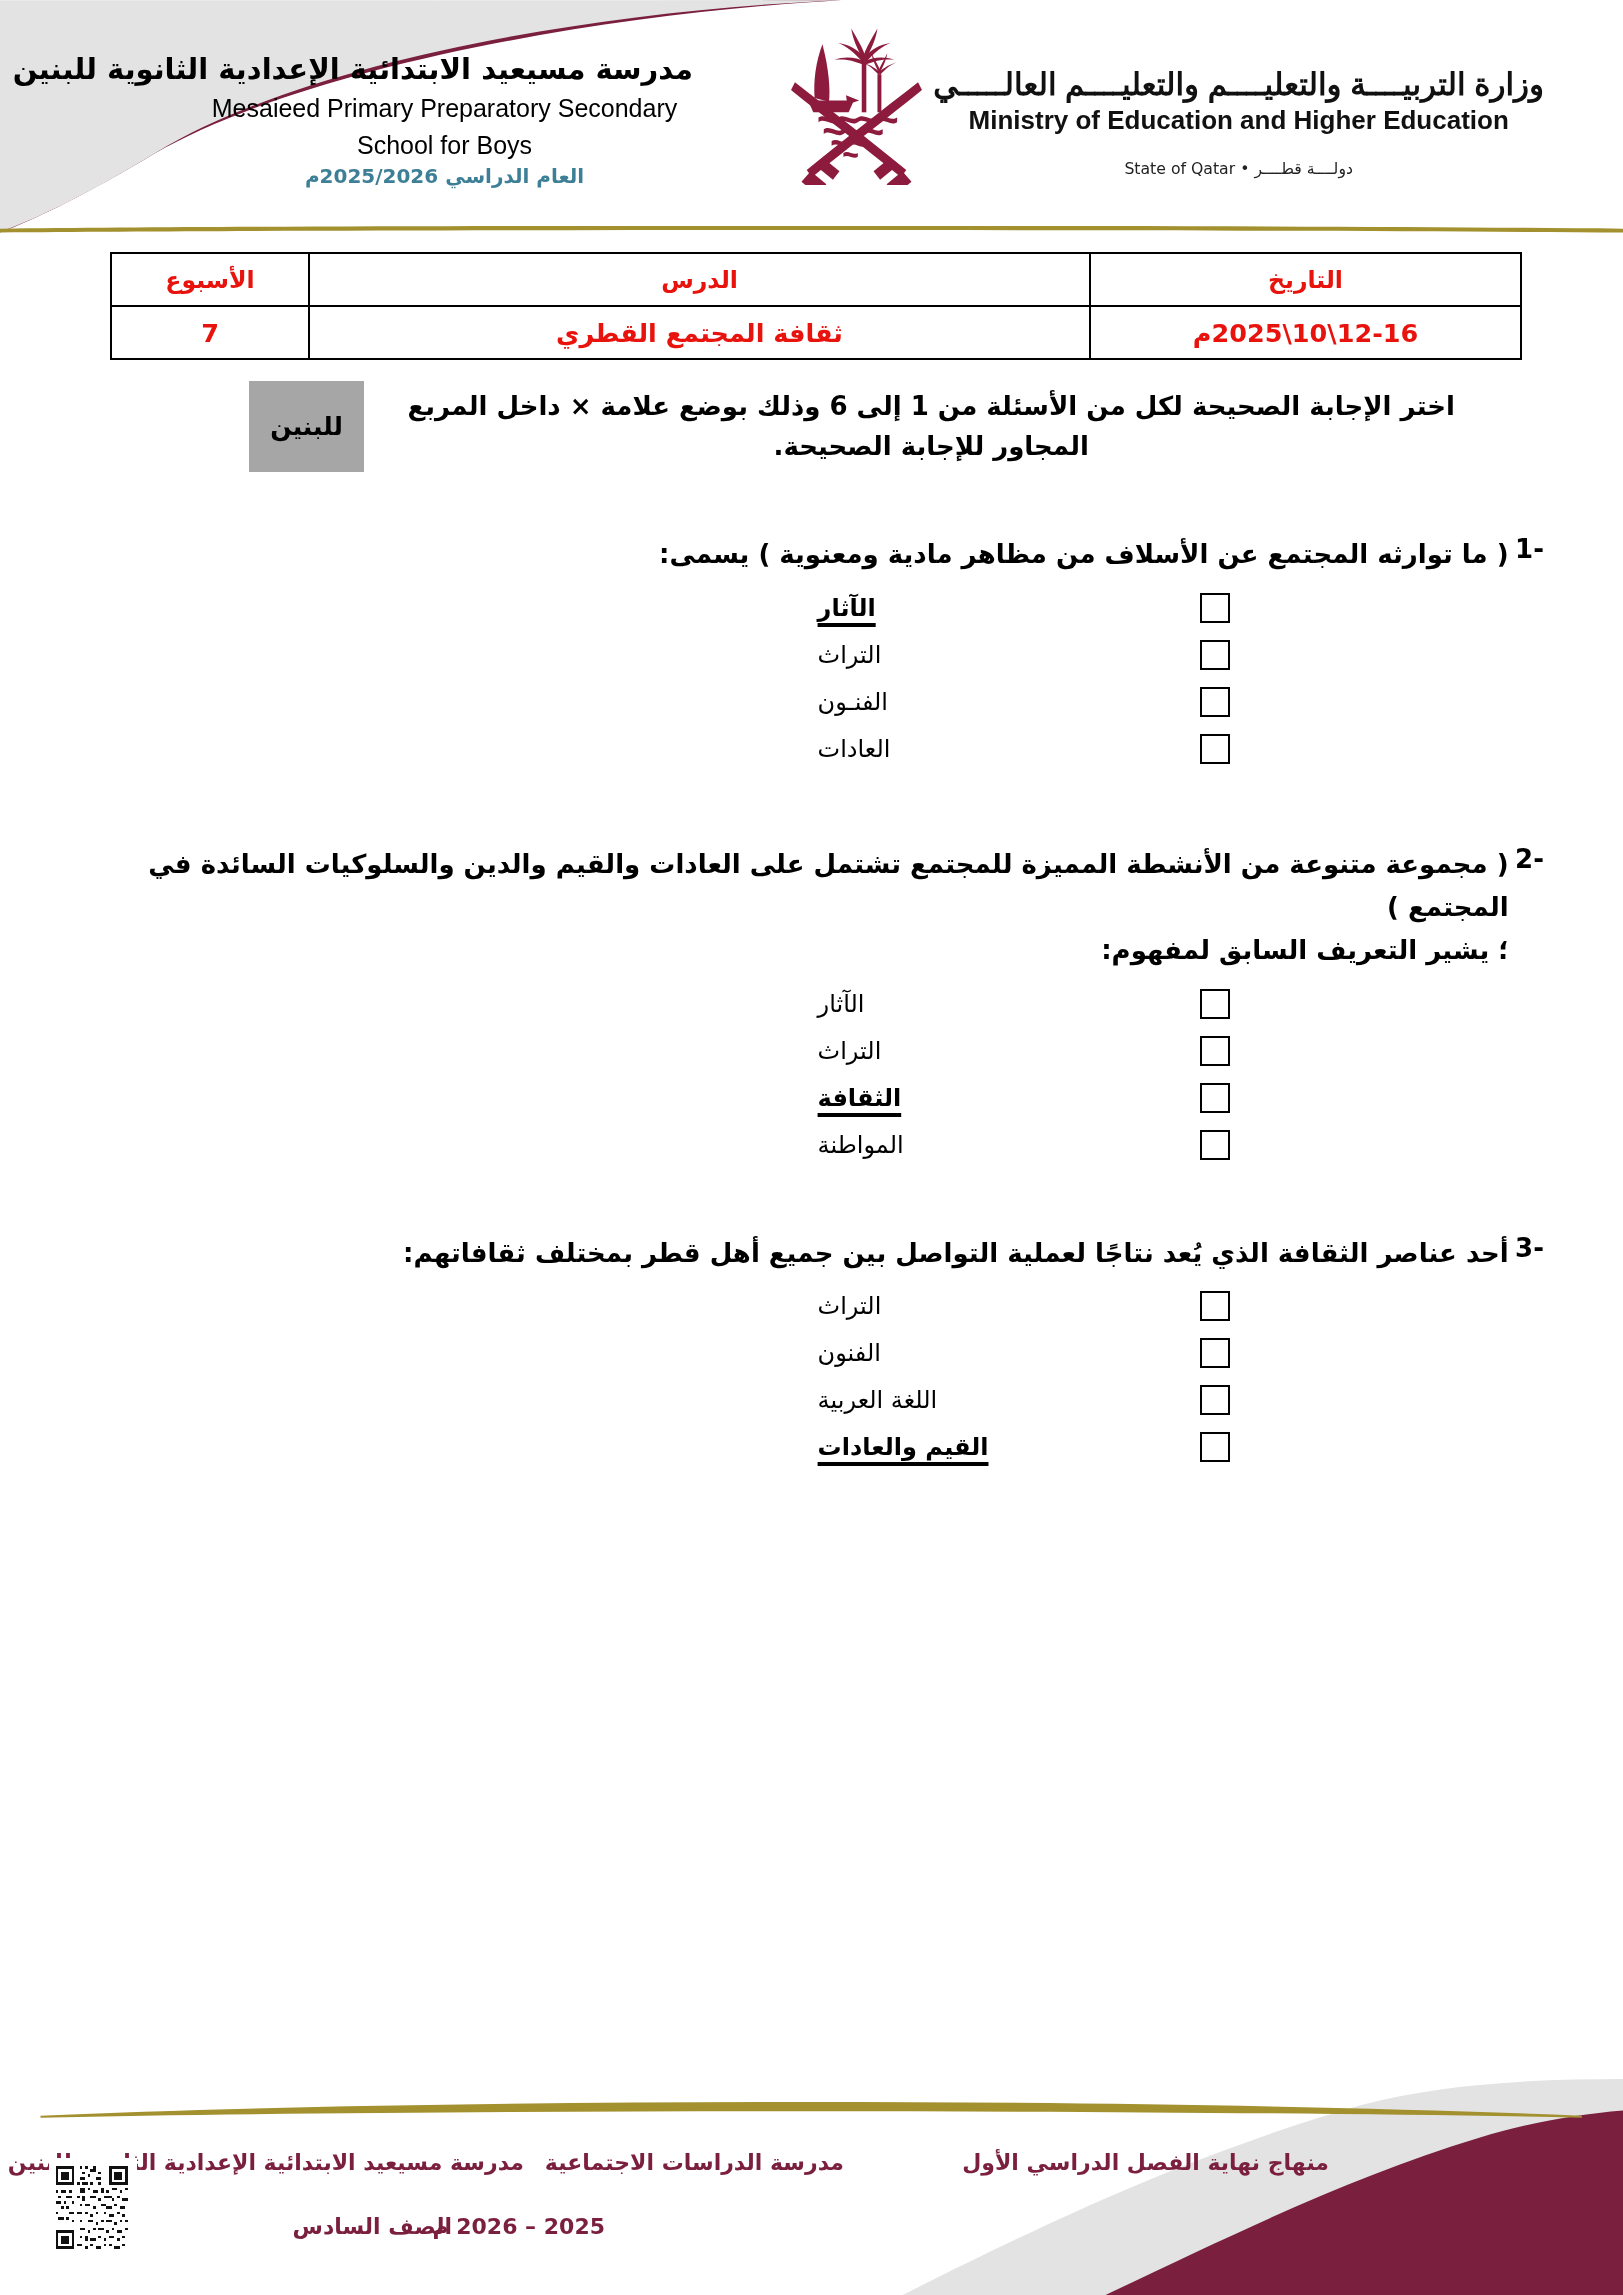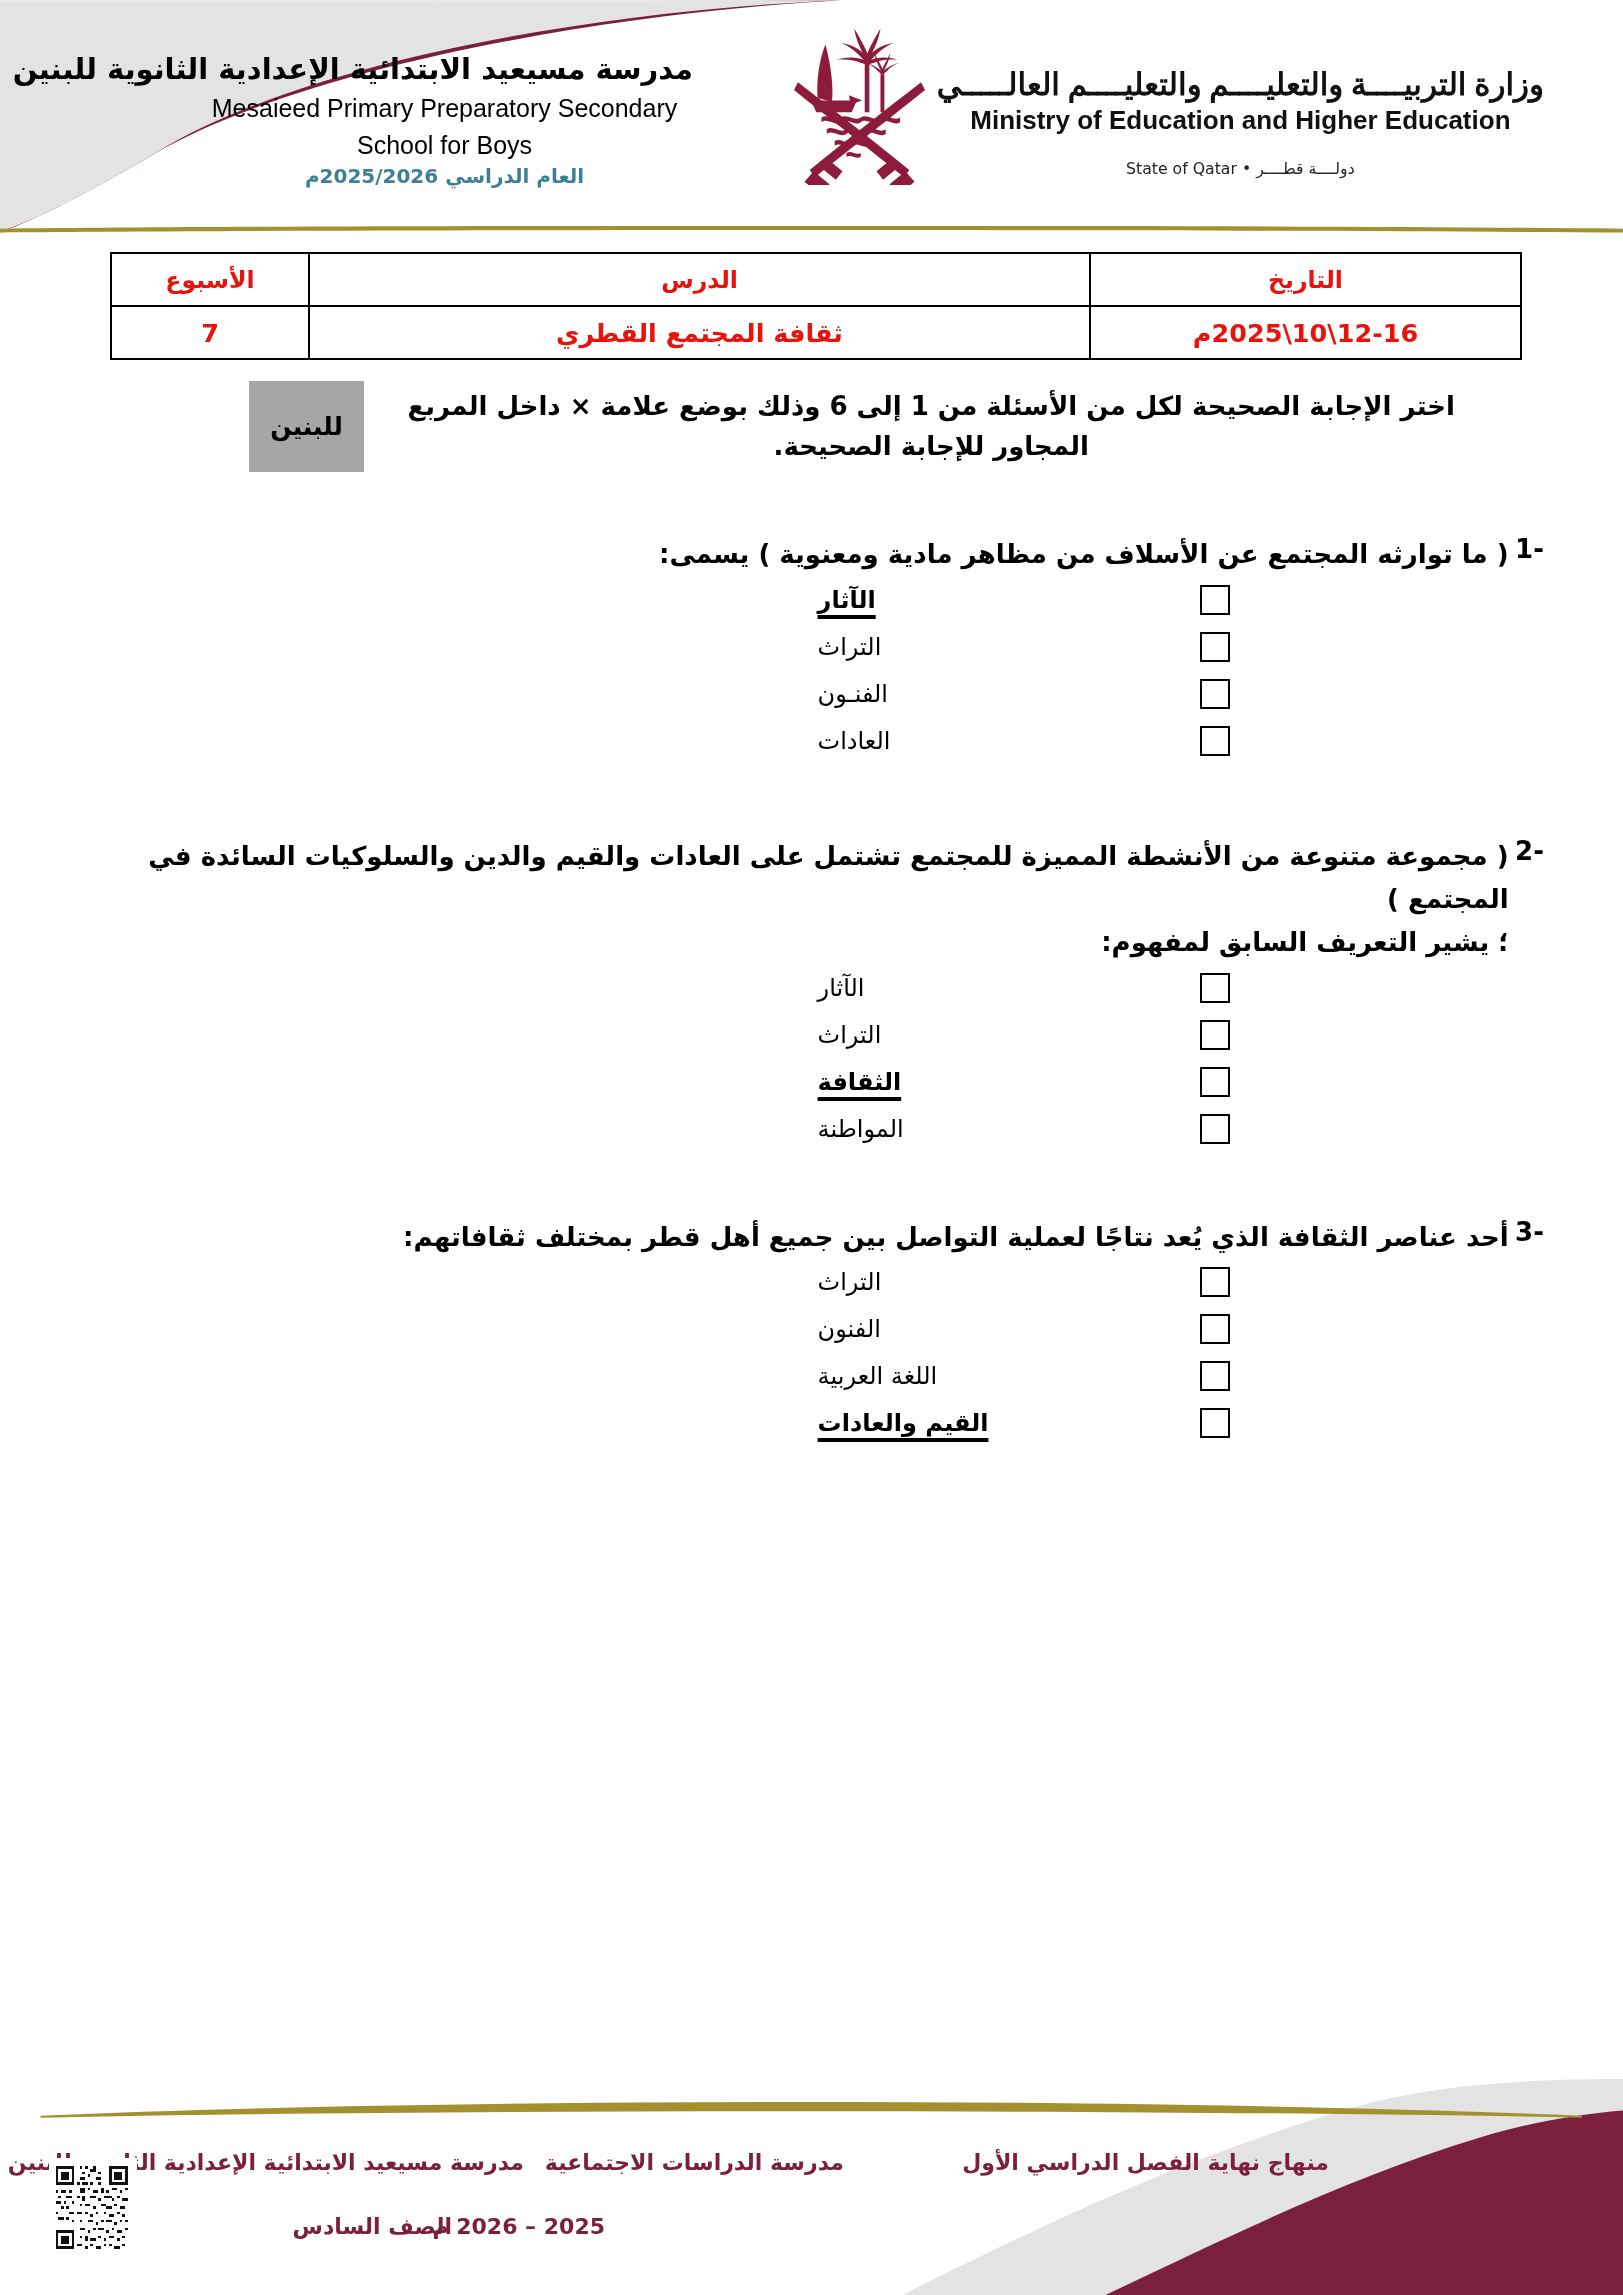--- a/index.html
+++ b/index.html
@@ -51,21 +51,21 @@
   .ministry-text {
     text-align: center;
     padding-top: 27.5px;
   }
   .ministry-ar {
     font-size: 31px;
     font-weight: 700;
     letter-spacing: 1.3px;
     color: #111111;
     white-space: nowrap;
-    font-family: Liberation Serif, serif;
+    font-family: Liberation Sans, sans-serif;
   }
   .ministry-en {
     font-size: 26px;
     font-weight: 700;
     color: #111111;
     white-space: nowrap;
     margin-top: 2.6px;
     font-family: "Liberation Sans", sans-serif;
   }
   .ministry-state {
@@ -202,21 +202,21 @@
     font-weight: 700;
     font-family: "DejaVu Sans", sans-serif;
     color: #000;
     line-height: 1.65;
     text-align: right;
     padding-right: 6.5px;
   }
   .q-text .line2 { display: block; }
 
   .options {
-    margin-top: 9px;
+    margin-top: 17px;
     padding-right: 314px;
   }
   .option {
     display: flex;
     flex-direction: row;
     align-items: center;
     margin-bottom: 17px;
     justify-content: flex-start;
     width: 432px;
   }

